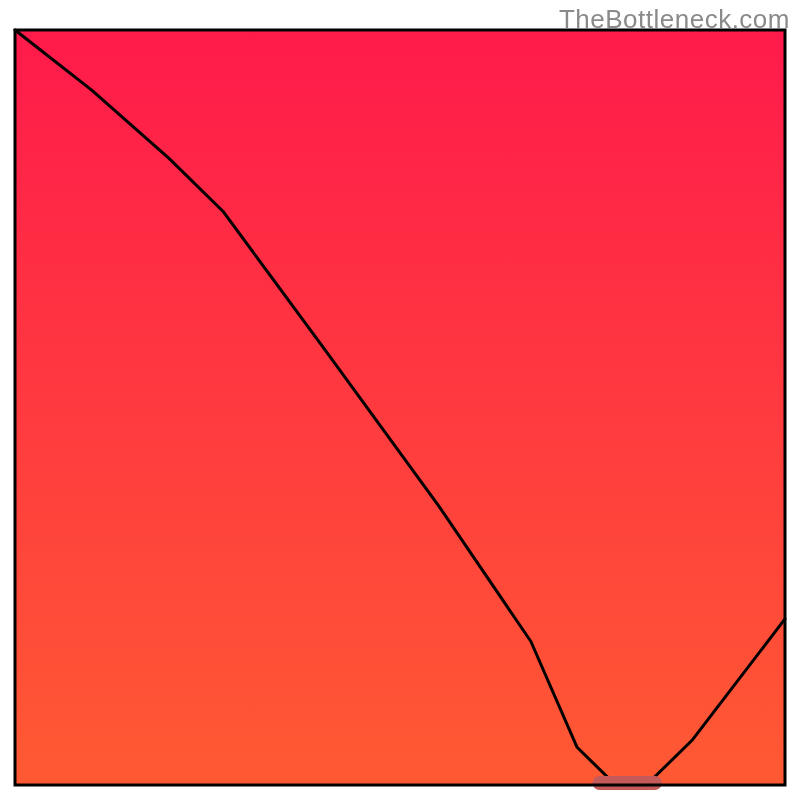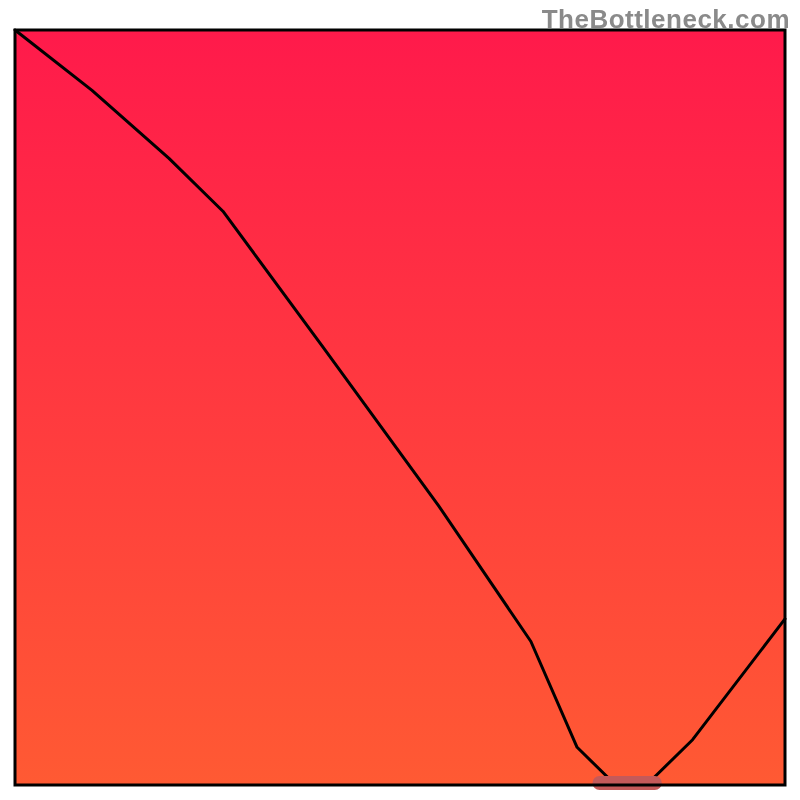--- a/index.html
+++ b/index.html
@@ -14,21 +14,21 @@
   .stage {
     position: relative;
     width: 800px;
     height: 800px;
   }
   .attribution {
     position: absolute;
     top: 4px;
     right: 10px;
     font-size: 26px;
-    font-weight: bold;
+    font-weight: normal;
     color: #8a8a8a;
     letter-spacing: 0.5px;
     text-align: right;
   }
   svg {
     position: absolute;
     left: 0;
     top: 0;
   }
 </style>

